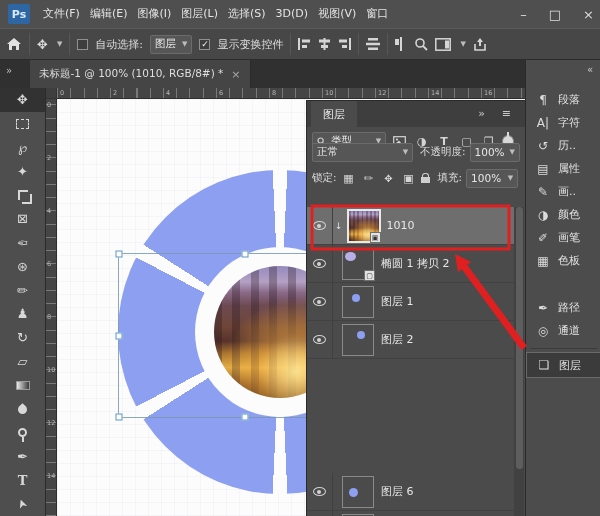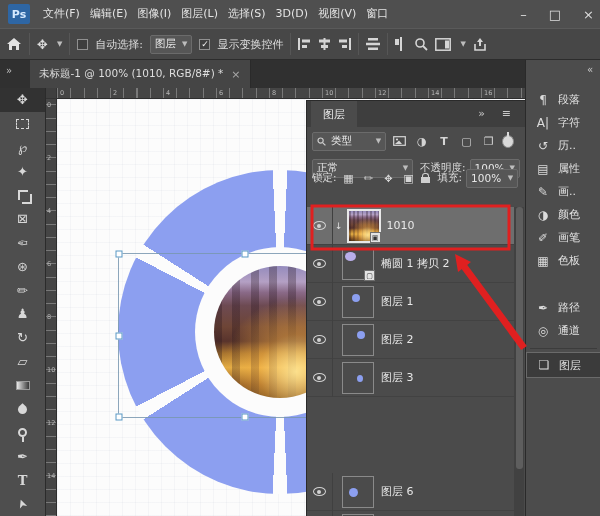--- a/index.html
+++ b/index.html
@@ -318,21 +318,21 @@
             <path d="M2 8 L6 4.5 L9 8 Z" fill="#d5d5d5"></path>
           </svg>
         </span>
       <span class="ic-btn">◑</span>
       <span class="ic-btn" style="font-weight:bold">T</span>
       <span class="ic-btn">▢</span>
       <span class="ic-btn">❐</span>
       <span class="toggle" style="margin-left:auto;margin-right:6px"></span>
     </div>
 
-    <div class="lp-row" style="top:54px;height:26px">
+    <div class="lp-row" style="top:38px;height:26px">
       <span class="combo" style="width:110px">
         <span>正常</span>
           <span class="chev" style="margin-left:auto">▼</span>
       </span>
       <span class="opt-label" style="font-size:10.5px;margin-left:3px">不透明度:</span>
       <span class="combo" style="width:52px">
         <span>100%</span>
           <span class="chev" style="margin-left:auto">▼</span>
       </span>
     </div>
@@ -383,29 +383,20 @@
       </div>
       <div class="layer-row" style="top:114px">
         <span class="eye-cell">
             <span class="eye"></span>
           </span>
         <span class="thumb checker" style="margin-left:10px">
             <span class="blob" style="left:14px;top:6px"></span>
           </span>
         <span class="lname">图层 2</span>
       </div>
-      <div class="layer-row" style="top:152px">
-        <span class="eye-cell">
-            <span class="eye"></span>
-          </span>
-        <span class="thumb checker" style="margin-left:10px">
-            <span class="blob" style="left:14px;top:12px;width:6px;height:7px"></span>
-          </span>
-        <span class="lname">图层 3</span>
-      </div>
       <div class="layer-row" style="top:266px">
         <span class="eye-cell">
             <span class="eye"></span>
           </span>
         <span class="thumb checker" style="margin-left:10px">
             <span class="blob" style="left:6px;top:11px;width:9px;height:9px"></span>
           </span>
         <span class="lname">图层 6</span>
       </div>
       <div class="layer-row" style="top:304px">

